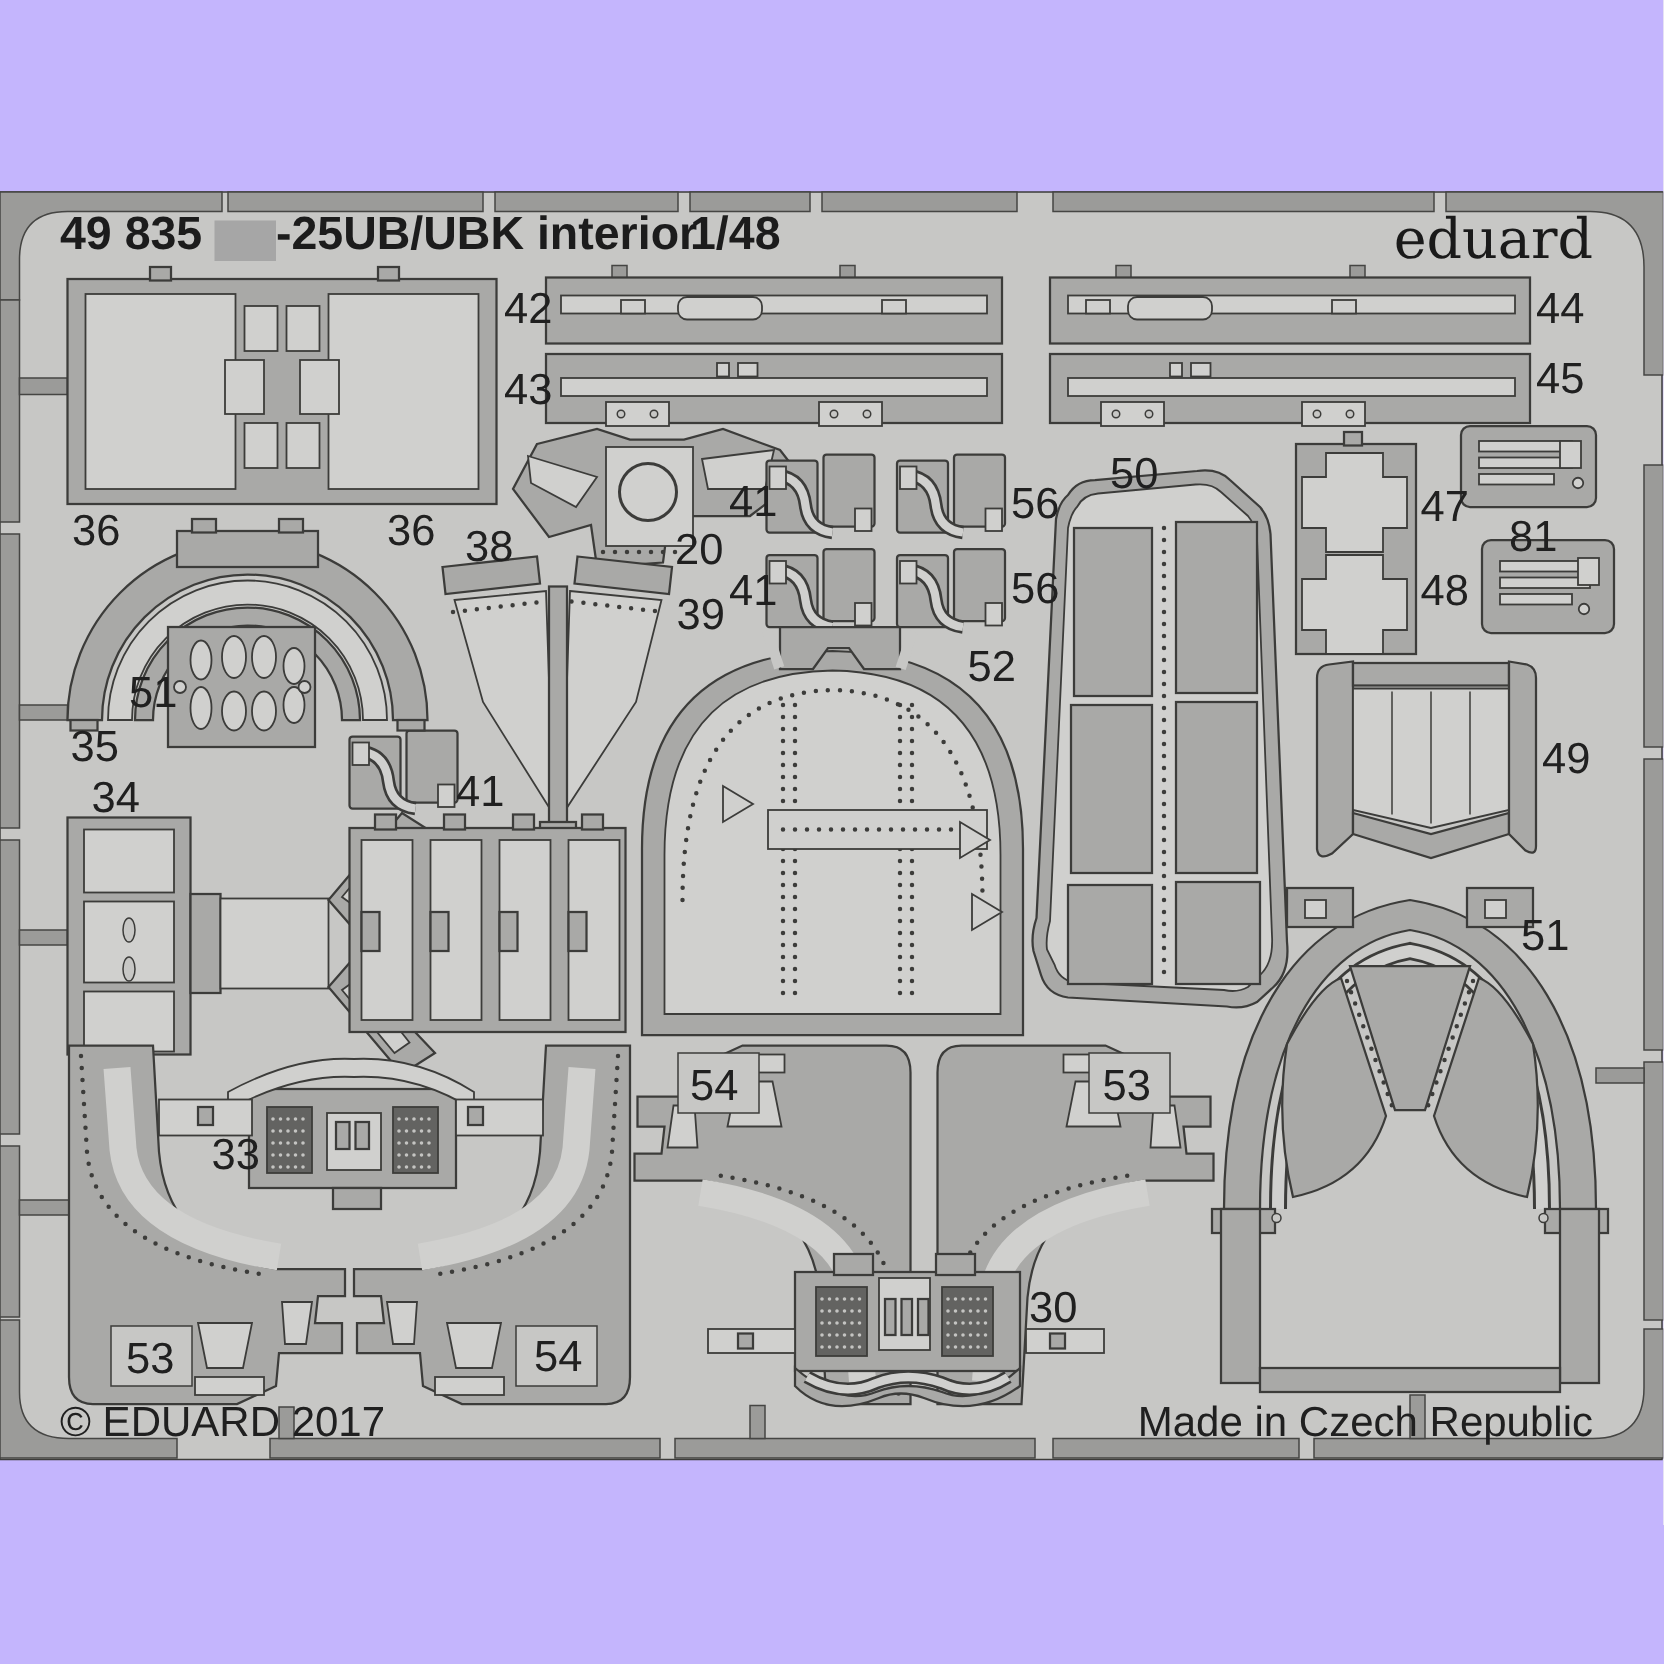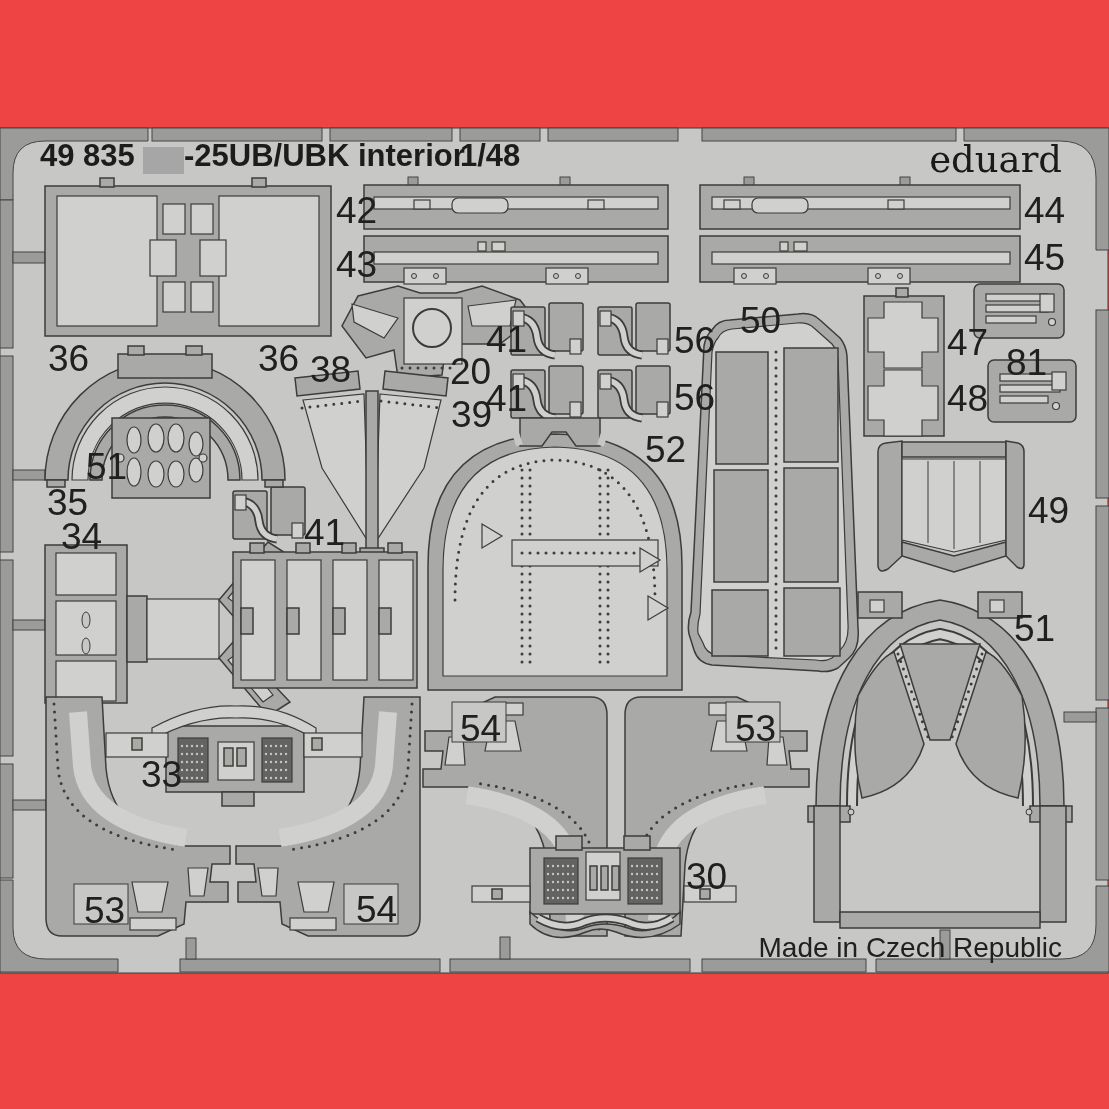--- a/index.html
+++ b/index.html
@@ -1,35 +1,35 @@
 <!DOCTYPE html>
 <html><head>
 <meta charset="utf-8">
 <style>
   html,body{margin:0;padding:0;background:#ffffff;}
-  #stage{position:relative;width:1109px;height:1109px;background:#ef4444;overflow:hidden;
+  #stage{position:relative;width:1109px;height:1109px;background:#c4b5fd;overflow:hidden;
          font-family:"Liberation Sans",sans-serif;}
   #fret-svg{position:absolute;left:0;top:0;}
   
   .m{fill:#a9a9a7;stroke:#3c3c3a;stroke-width:1.5;}
   .e{fill:#d0d0ce;stroke:#3c3c3a;stroke-width:1.2;}
   .f{fill:#9b9b99;stroke:#454543;stroke-width:1;}
   .cut{fill:#c7c7c5;stroke:#3c3c3a;stroke-width:1;}
   .hole{fill:#c7c7c5;stroke:#3c3c3a;stroke-width:1;}
   .d{stroke:#3c3c3a;fill:none;stroke-width:1;}
   .dot{stroke:#3c3c3a;stroke-width:3;stroke-linecap:round;stroke-dasharray:0 8;fill:none;}
   .mdot{stroke:#c4c4c2;stroke-width:2.4;stroke-linecap:round;stroke-dasharray:0 5;fill:none;}
   .mesh{fill:#636361;stroke:#3c3c3a;stroke-width:1.2;}
   .hoseD{stroke:#3c3c3a;stroke-width:9;fill:none;}
   .hoseL{stroke:#d0d0ce;stroke-width:5.5;fill:none;}
   .bandL{stroke:#d0d0ce;stroke-width:18;fill:none;}
   .arcD{stroke:#3c3c3a;stroke-width:12;fill:none;}
   .arcL{stroke:#d0d0ce;stroke-width:8;fill:none;}
   
-  .pl{position:absolute;font-size:37px;line-height:1;color:#202020;white-space:nowrap;}
+  .pl{position:absolute;font-size:29px;line-height:1;color:#202020;white-space:nowrap;}
   .ttl{position:absolute;top:140px;font-size:31px;line-height:1;font-weight:bold;color:#1c1c1c;white-space:nowrap;}
   .redact{position:absolute;left:143px;top:147px;width:41px;height:27px;background:#a6a6a6;}
   .brand{position:absolute;top:141px;right:47px;font-family:"DejaVu Serif","Liberation Serif",serif;
          font-weight:normal;font-size:37px;line-height:1;color:#1a1a1a;letter-spacing:0px;}
   .foot{position:absolute;top:934px;font-size:28px;line-height:1;color:#202020;white-space:nowrap;}
 </style>
 </head>
 <body>
 
 <div id="stage">
@@ -401,15 +401,16 @@
   <span class="pl" style="left:1028px;top:492px">49</span>
   <span class="pl" style="left:1014px;top:610px">51</span>
   <span class="pl" style="left:141px;top:756px">33</span>
   <span class="pl" style="left:460px;top:710px">54</span>
   <span class="pl" style="left:735px;top:710px">53</span>
   <span class="pl" style="left:686px;top:858px">30</span>
   <span class="pl" style="left:84px;top:892px">53</span>
   <span class="pl" style="left:356px;top:891px">54</span>
 </div>
 
+<span class="foot" style="left:40px">© EDUARD 2017</span>
 <span class="foot" style="right:47px">Made in Czech Republic</span>
 
 </div>
 
 </body></html>

